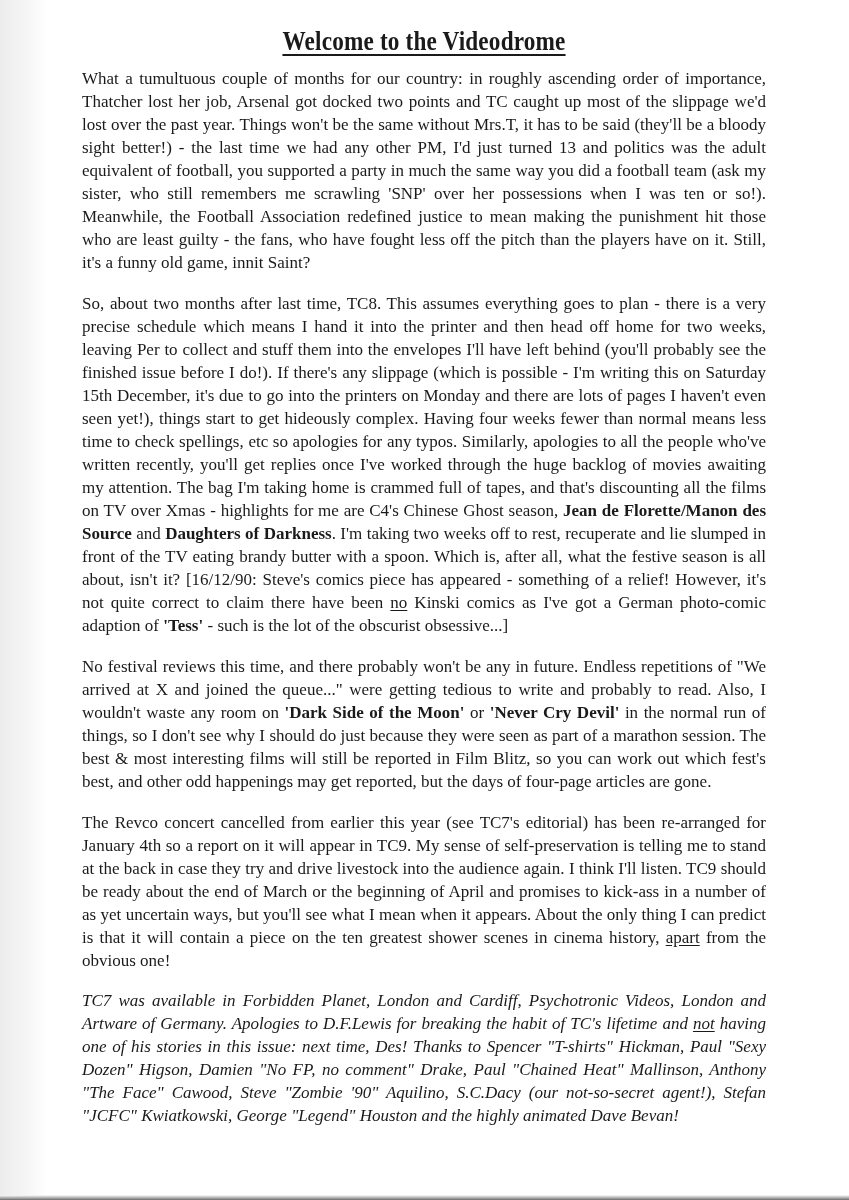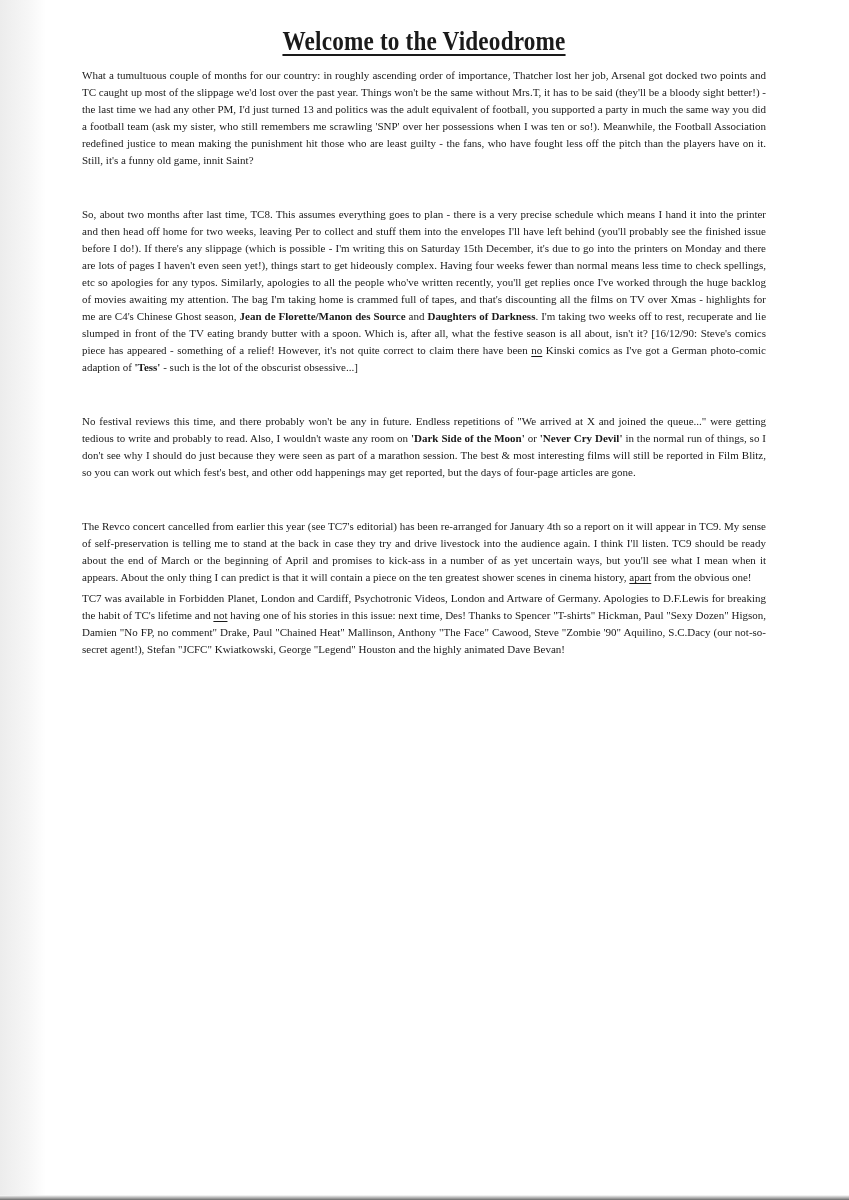--- a/index.html
+++ b/index.html
@@ -21,26 +21,26 @@
     position: absolute; left: 82px; top: 26px; width: 684px;
   }
   h1 {
     margin: 0 0 10px 0; text-align: center;
     font-family: "Liberation Serif", "DejaVu Serif", serif;
     font-size: 27px; font-weight: bold; letter-spacing: 0.2px;
     text-decoration: underline; text-decoration-thickness: 2px; text-underline-offset: 4px;
     transform: scaleX(0.86); transform-origin: center;
   }
   p {
-    margin: 0; font-size: 11px; line-height: 17px;
+    margin: 0; font-size: 17px; line-height: 23px;
     text-align: justify; text-indent: 0;
     transform-origin: left;
   }
-  p + p { margin-top: 37px; }
-  p.tight { margin-top: 4px; }
+  p + p { margin-top: 18px; }
+  p.tight { margin-top: 17px; font-style: italic; }
   b { font-weight: bold; }
   u { text-underline-offset: 2px; }
 </style>
 </head>
 <body>
 
 <div class="scan-left"></div>
 <div class="scan-bottom"></div>
 
 <div class="page">

